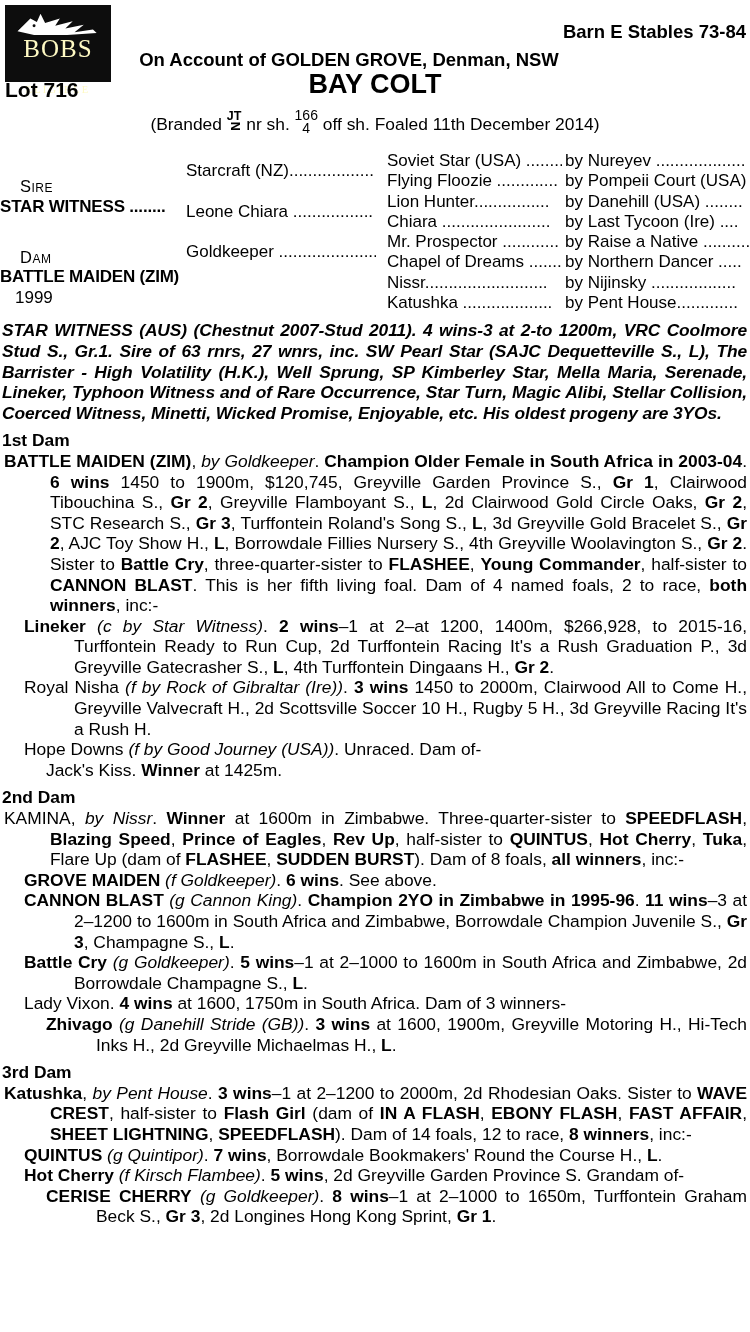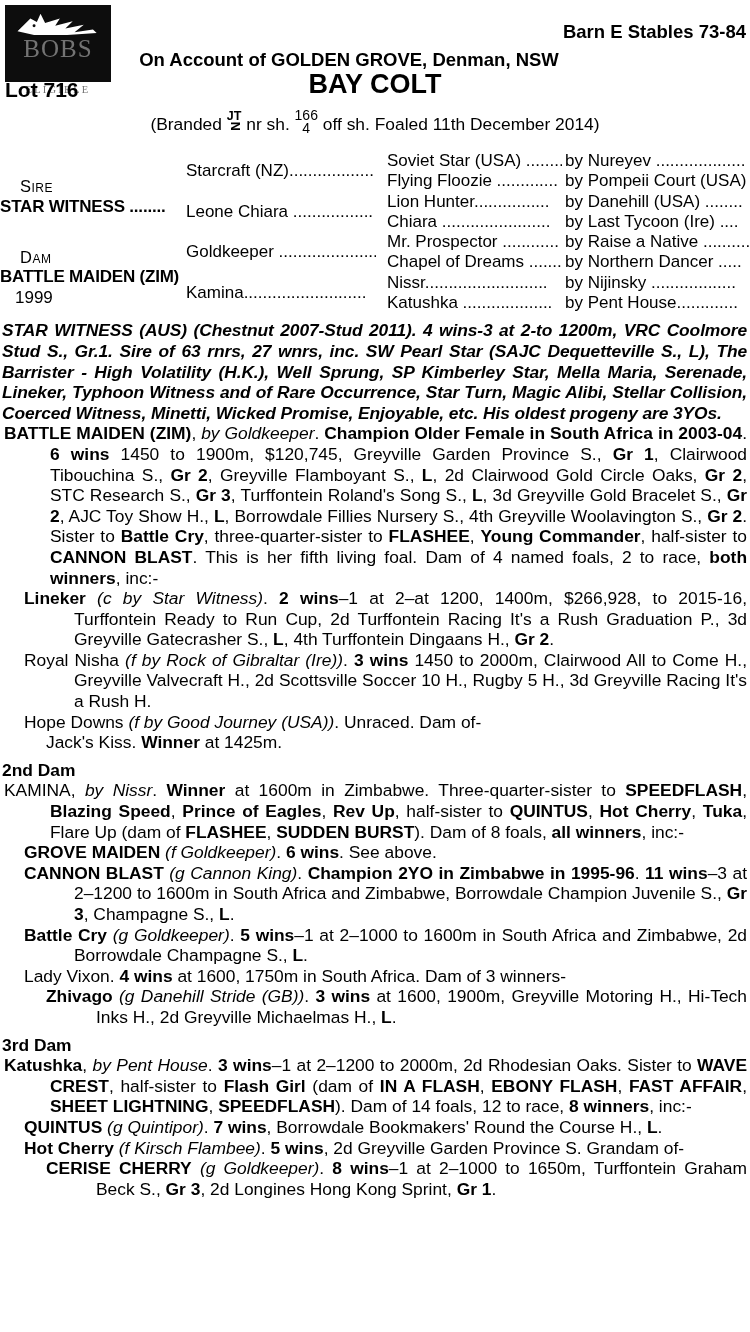--- a/index.html
+++ b/index.html
@@ -2,21 +2,21 @@
 <html><head>
 <meta charset="utf-8">
 <style>
   html,body{margin:0;padding:0;background:#fff;}
   body{width:750px;color:#000;font-family:"Liberation Sans",sans-serif;}
   .page{width:750px;height:1332px;overflow:hidden;box-sizing:border-box;background:#fff;
         font-size:17.4px;line-height:20.6px;}
   
   .header{position:relative;height:148px;}
   .logo-box{position:absolute;left:5px;top:5px;width:106px;height:77px;background:#0d0d0d;
-            color:#737373;text-align:center;box-sizing:border-box;padding-top:3px;}
+            color:#fef9c3;text-align:center;box-sizing:border-box;padding-top:3px;}
   .logo-box svg{display:block;margin:1px auto 0;}
   .bobs-text{font-family:"Liberation Serif",serif;font-size:25px;line-height:23px;letter-spacing:1px;font-weight:400;}
   .eligible-text{font-family:"Liberation Serif",serif;font-size:10.5px;line-height:12px;letter-spacing:2.2px;margin-top:24px;}
   .barn{position:absolute;right:4px;top:22px;font-weight:bold;font-size:18.5px;}
   .account{position:absolute;left:0;right:52px;top:50px;text-align:center;font-weight:bold;font-size:18.5px;}
   .lot{position:absolute;left:5px;top:80px;font-weight:bold;font-size:21px;}
   .title{position:absolute;left:0;right:0;top:74px;text-align:center;font-weight:bold;font-size:27px;}
   .branded{position:absolute;left:0;right:0;top:112px;text-align:center;font-size:17.4px;}
   .stack{display:inline-flex;flex-direction:column;align-items:center;vertical-align:middle;
          line-height:13px;font-size:14px;margin:0 0;position:relative;top:-3px;}
@@ -87,21 +87,20 @@
     </div>
     <div class="cell c1 r5 sp4">
       <div class="ped-label">Dam</div>
       <div class="ped-bold">BATTLE MAIDEN (ZIM)</div>
       <div class="ped-year">1999</div>
     </div>
 
     <div class="cell c2 r1 sp2">Starcraft (NZ)..................</div>
     <div class="cell c2 r3 sp2">Leone Chiara .................</div>
     <div class="cell c2 r5 sp2">Goldkeeper .....................</div>
-    <div class="cell c2 r7 sp2">Kamina..........................</div>
 
     <div class="cell c3 r1">Soviet Star (USA) ...........</div>
     <div class="cell c3 r2">Flying Floozie .............</div>
     <div class="cell c3 r3">Lion Hunter................</div>
     <div class="cell c3 r4">Chiara .......................</div>
     <div class="cell c3 r5">Mr. Prospector ............</div>
     <div class="cell c3 r6">Chapel of Dreams .......</div>
     <div class="cell c3 r7">Nissr..........................</div>
     <div class="cell c3 r8">Katushka ...................</div>
 
@@ -111,20 +110,21 @@
     <div class="cell c4 r4">by Last Tycoon (Ire) ....</div>
     <div class="cell c4 r5">by Raise a Native ..........</div>
     <div class="cell c4 r6">by Northern Dancer .....</div>
     <div class="cell c4 r7">by Nijinsky ..................</div>
     <div class="cell c4 r8">by Pent House.............</div>
   </div>
 
   <div class="sire-summary"><span class="run-bi">STAR WITNESS (AUS) (Chestnut 2007-Stud 2011). 4 wins-3 at 2-to 1200m, VRC Coolmore Stud S., Gr.1. Sire of 63 rnrs, 27 wnrs, inc. SW Pearl Star (SAJC Dequetteville S., L), The Barrister - High Volatility (H.K.), Well Sprung, SP Kimberley Star, Mella Maria, Serenade, Lineker, Typhoon Witness and of Rare Occurrence, Star Turn, Magic Alibi, Stellar Collision, Coerced Witness, Minetti, Wicked Promise, Enjoyable, etc. His oldest progeny are 3YOs.</span></div>
 
   <div class="sections">
+      <div class="sec-heading">1st Dam</div>
       <div class="para lv0"><span class="run-b">BATTLE MAIDEN (ZIM)</span>, <span class="run-i">by Goldkeeper</span>. <span class="run-b">Champion Older Female in South Africa in 2003-04</span>. <span class="run-b">6 wins</span> 1450 to 1900m, $120,745, Greyville Garden Province S., <span class="run-b">Gr 1</span>, Clairwood Tibouchina S., <span class="run-b">Gr 2</span>, Greyville Flamboyant S., <span class="run-b">L</span>, 2d Clairwood Gold Circle Oaks, <span class="run-b">Gr 2</span>, STC Research S., <span class="run-b">Gr 3</span>, Turffontein Roland's Song S., <span class="run-b">L</span>, 3d Greyville Gold Bracelet S., <span class="run-b">Gr 2</span>, AJC Toy Show H., <span class="run-b">L</span>, Borrowdale Fillies Nursery S., 4th Greyville Woolavington S., <span class="run-b">Gr 2</span>. Sister to <span class="run-b">Battle Cry</span>, three-quarter-sister to <span class="run-b">FLASHEE</span>, <span class="run-b">Young Commander</span>, half-sister to <span class="run-b">CANNON BLAST</span>. This is her fifth living foal. Dam of 4 named foals, 2 to race, <span class="run-b">both winners</span>, inc:-</div>
       <div class="para lv1"><span class="run-b">Lineker</span> <span class="run-i">(c by Star Witness)</span>. <span class="run-b">2 wins</span>–1 at 2–at 1200, 1400m, $266,928, to 2015-16, Turffontein Ready to Run Cup, 2d Turffontein Racing It's a Rush Graduation P., 3d Greyville Gatecrasher S., <span class="run-b">L</span>, 4th Turffontein Dingaans H., <span class="run-b">Gr 2</span>.</div>
       <div class="para lv1">Royal Nisha <span class="run-i">(f by Rock of Gibraltar (Ire))</span>. <span class="run-b">3 wins</span> 1450 to 2000m, Clairwood All to Come H., Greyville Valvecraft H., 2d Scottsville Soccer 10 H., Rugby 5 H., 3d Greyville Racing It's a Rush H.</div>
       <div class="para lv1">Hope Downs <span class="run-i">(f by Good Journey (USA))</span>. Unraced. Dam of-</div>
       <div class="para lv2">Jack's Kiss. <span class="run-b">Winner</span> at 1425m.</div>
       <div class="sec-heading">2nd Dam</div>
       <div class="para lv0">KAMINA, <span class="run-i">by Nissr</span>. <span class="run-b">Winner</span> at 1600m in Zimbabwe. Three-quarter-sister to <span class="run-b">SPEEDFLASH</span>, <span class="run-b">Blazing Speed</span>, <span class="run-b">Prince of Eagles</span>, <span class="run-b">Rev Up</span>, half-sister to <span class="run-b">QUINTUS</span>, <span class="run-b">Hot Cherry</span>, <span class="run-b">Tuka</span>, Flare Up (dam of <span class="run-b">FLASHEE</span>, <span class="run-b">SUDDEN BURST</span>). Dam of 8 foals, <span class="run-b">all winners</span>, inc:-</div>
       <div class="para lv1"><span class="run-b">GROVE MAIDEN</span> <span class="run-i">(f Goldkeeper)</span>. <span class="run-b">6 wins</span>. See above.</div>
       <div class="para lv1"><span class="run-b">CANNON BLAST</span> <span class="run-i">(g Cannon King)</span>. <span class="run-b">Champion 2YO in Zimbabwe in 1995-96</span>. <span class="run-b">11 wins</span>–3 at 2–1200 to 1600m in South Africa and Zimbabwe, Borrowdale Champion Juvenile S., <span class="run-b">Gr 3</span>, Champagne S., <span class="run-b">L</span>.</div>
       <div class="para lv1"><span class="run-b">Battle Cry</span> <span class="run-i">(g Goldkeeper)</span>. <span class="run-b">5 wins</span>–1 at 2–1000 to 1600m in South Africa and Zimbabwe, 2d Borrowdale Champagne S., <span class="run-b">L</span>.</div>

